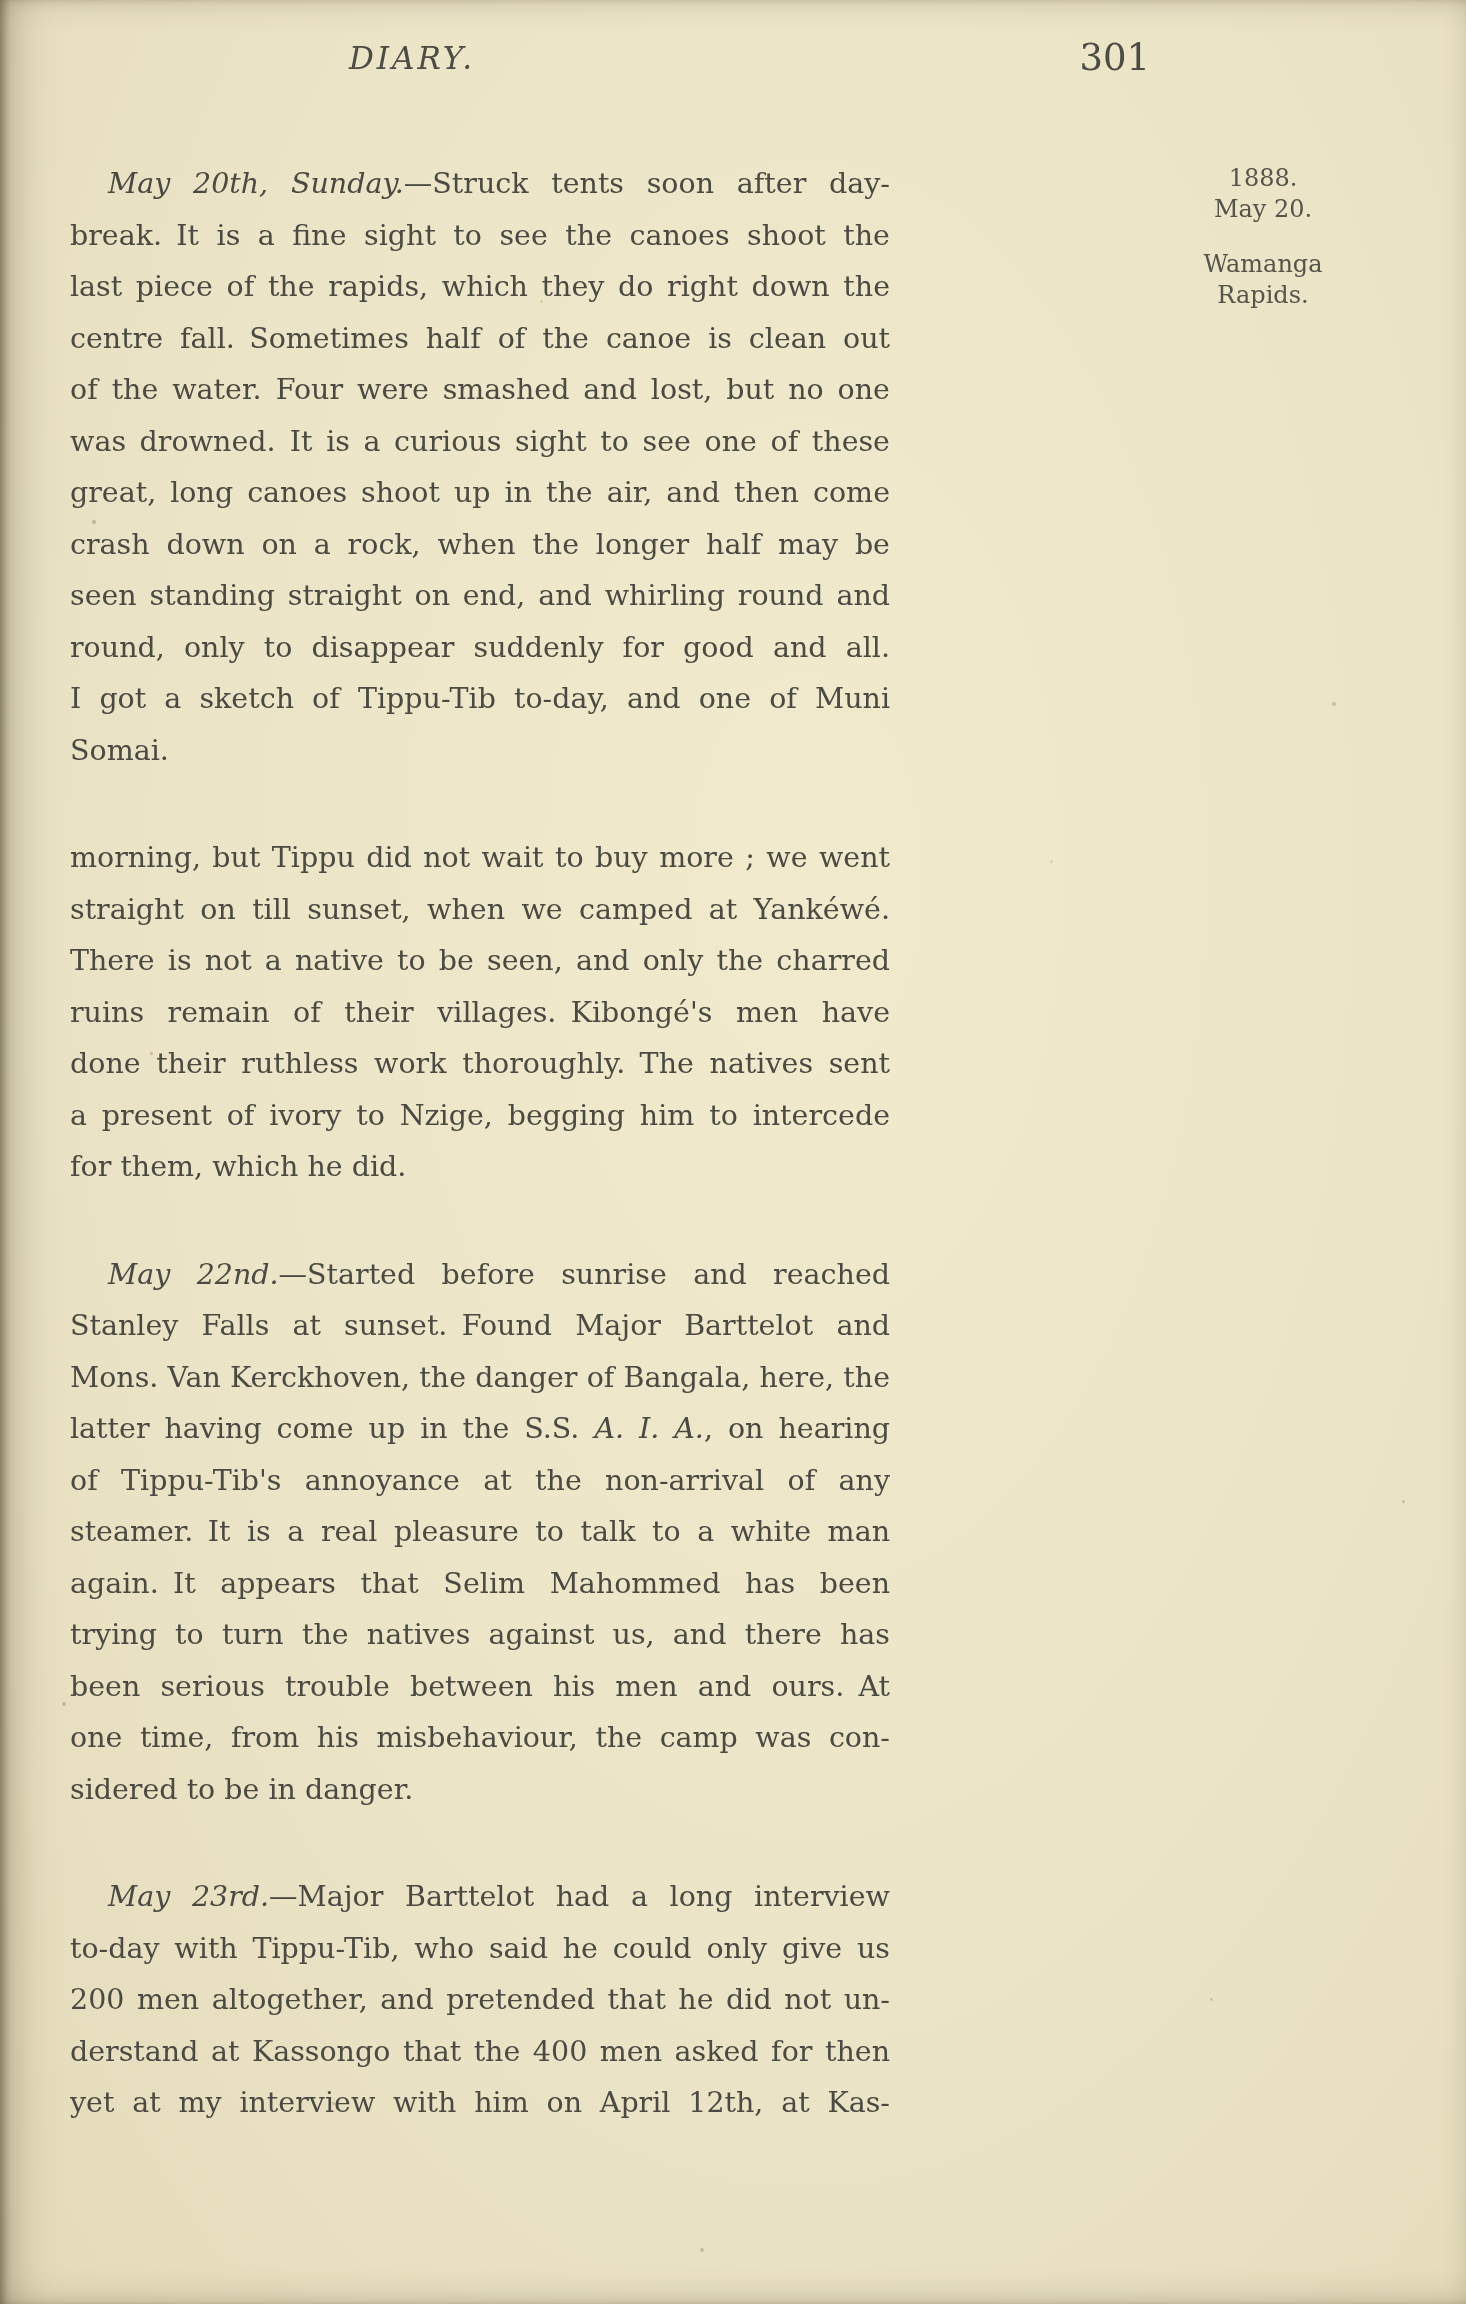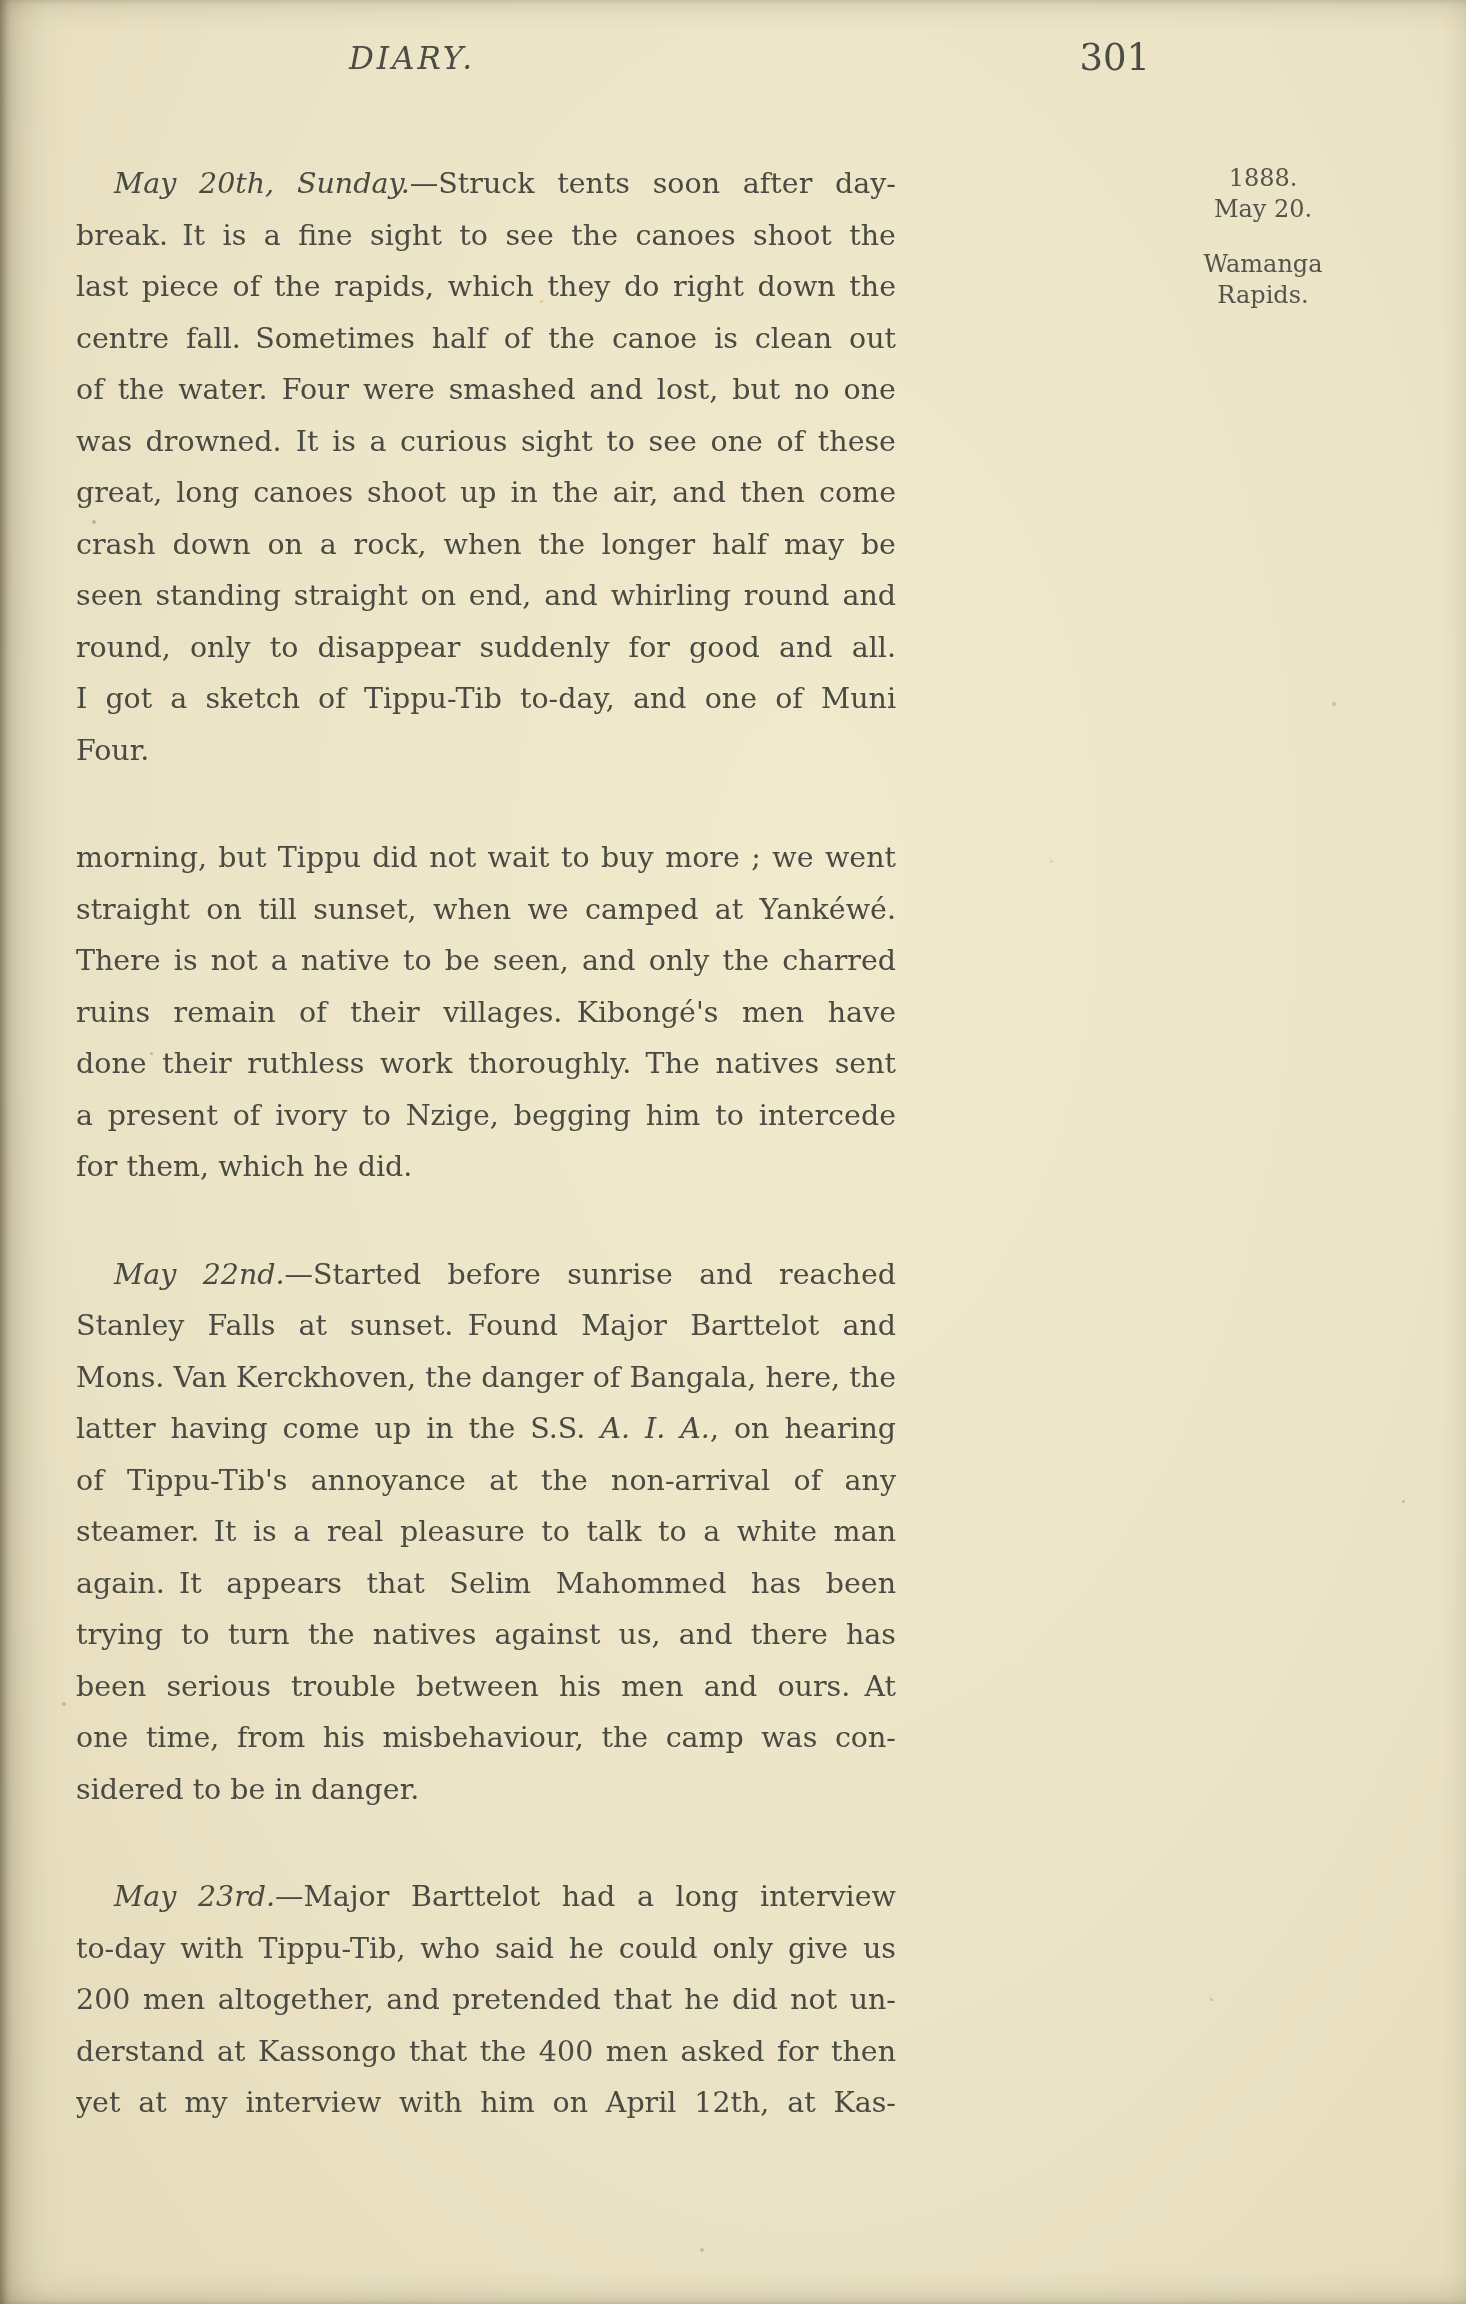--- a/index.html
+++ b/index.html
@@ -22,21 +22,21 @@
     position:absolute;top:40px;left:66px;width:692px;
     text-align:center;
     font-style:italic;font-size:31px;letter-spacing:3px;
     color:#4d4c44;
   }
   .page-number{
     position:absolute;top:36px;left:1040px;width:110px;
     text-align:right;font-size:37px;color:#4d4c44;
   }
   .text-block{
-    position:absolute;left:76px;top:158px;width:820px;
+    position:absolute;left:70px;top:158px;width:820px;
     font-size:28.5px;
   }
   .para + .para{margin-top:56px;}
   .line{
     height:51.5px;line-height:51.5px;overflow:hidden;
     text-align:justify;
     white-space:normal;
   }
   .line::after{content:"";display:inline-block;width:100%;height:0;}
   .line.first{text-indent:38px;}
@@ -65,21 +65,21 @@
         <div class="line"><span>break. It is a fine sight to see the canoes shoot the</span></div>
         <div class="line"><span>last piece of the rapids, which they do right down the</span></div>
         <div class="line"><span>centre fall. Sometimes half of the canoe is clean out</span></div>
         <div class="line"><span>of the water. Four were smashed and lost, but no one</span></div>
         <div class="line"><span>was drowned. It is a curious sight to see one of these</span></div>
         <div class="line"><span>great, long canoes shoot up in the air, and then come</span></div>
         <div class="line"><span>crash down on a rock, when the longer half may be</span></div>
         <div class="line"><span>seen standing straight on end, and whirling round and</span></div>
         <div class="line"><span>round, only to disappear suddenly for good and all.</span></div>
         <div class="line"><span>I got a sketch of Tippu-Tib to-day, and one of Muni</span></div>
-        <div class="line last"><span>Four.</span></div>
+        <div class="line last"><span>Somai.</span></div>
       </div>
       <div class="para">
         <div class="line"><span>morning, but Tippu did not wait to buy more ; we went</span></div>
         <div class="line"><span>straight on till sunset, when we camped at Yankéwé.</span></div>
         <div class="line"><span>There is not a native to be seen, and only the charred</span></div>
         <div class="line"><span>ruins remain of their villages. Kibongé's men have</span></div>
         <div class="line"><span>done their ruthless work thoroughly. The natives sent</span></div>
         <div class="line"><span>a present of ivory to Nzige, begging him to intercede</span></div>
         <div class="line last"><span>for them, which he did.</span></div>
       </div>

